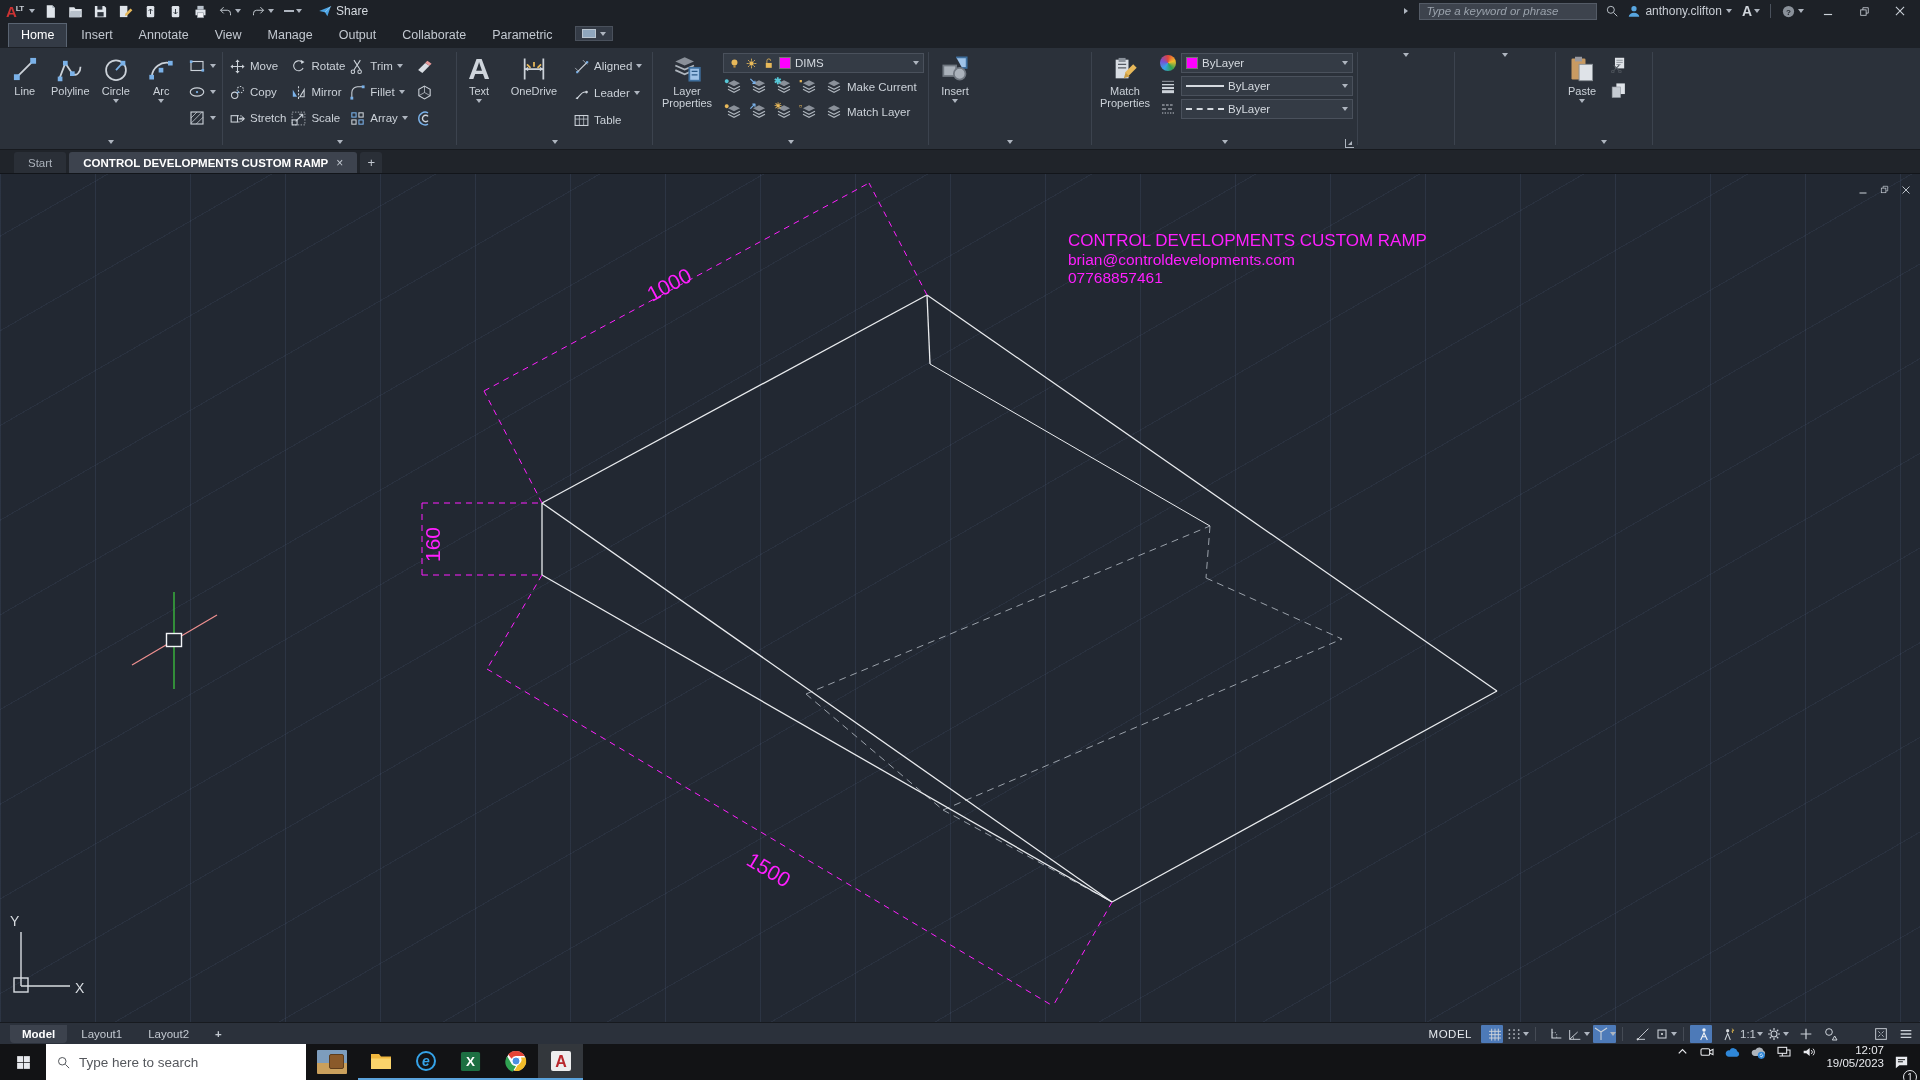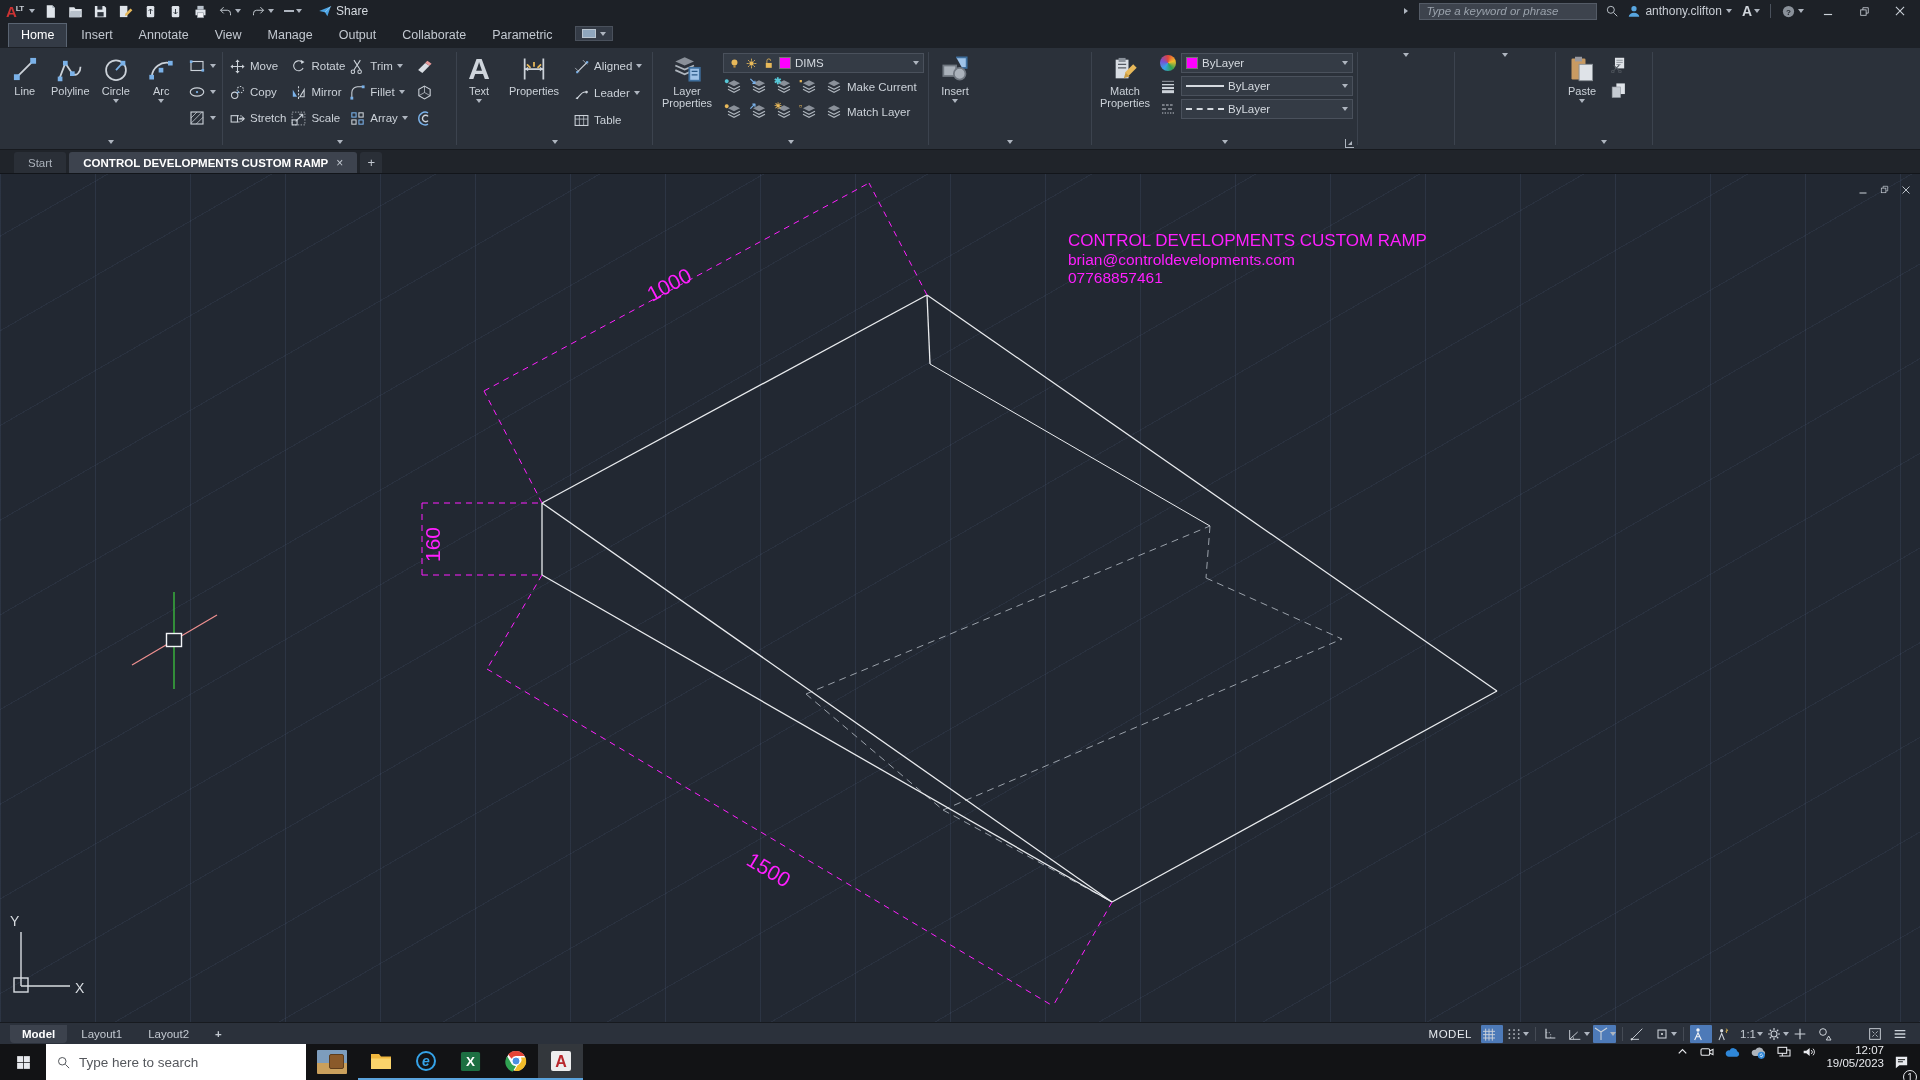--- a/index.html
+++ b/index.html
@@ -57,21 +57,21 @@
   .note{position:absolute;left:1068px;top:58px;color:#ff1fff;font-size:15.5px;line-height:18.5px;white-space:nowrap}
   .note .l1{font-size:17px}
   .vpctl{position:absolute;top:10px;right:8px;display:flex;gap:10px;color:#cfd3d9}
   .drawsvg{position:absolute;inset:0}
   
   .bottombar{height:22px;background:#2b313b;display:flex;align-items:center;border-top:1px solid #171a1f;font-size:11.5px;color:#c3c9d1}
   .ltabs{display:flex;align-items:center;height:100%;padding-left:10px;gap:2px}
   .ltab{padding:3px 12px;border-radius:0 0 4px 4px;background:transparent}
   .ltab.active{background:#3c424d;color:#fff;font-weight:bold}
   .status{margin-left:auto;display:flex;align-items:center;gap:3px;padding-right:6px;height:100%}
-  .stbtn{min-width:22px;height:18px;display:flex;align-items:center;justify-content:space-between;gap:1px;border-radius:1px}
+  .stbtn{min-width:22px;height:18px;display:flex;align-items:center;justify-content:flex-end;gap:1px;border-radius:1px}
   .stbtn.on{background:#4d7ab8}
   .stsep{width:1px;height:14px;background:#454b55;margin:0 3px}
   .model-badge{font-size:11.5px;letter-spacing:.5px;color:#e4e8ed;margin-right:6px}
   
   .taskbar{height:36px;background:#121315;display:flex;align-items:stretch;color:#e8eaee}
   .tkbtn{width:46px;display:flex;align-items:center;justify-content:center}
   .tksearch{width:260px;background:#fff;display:flex;align-items:center;gap:8px;padding:0 10px;color:#3c4043}
   .tksearch span{font-size:13.5px;color:#54575c}
   .apps{display:flex}
   .app{width:45px;display:flex;align-items:center;justify-content:center;border-bottom:2px solid transparent}
@@ -761,21 +761,21 @@
     <div class="pbody" style="gap:6px">
       <div class="bigbtn" style="width:36px">
           <span style="font-size:30px;line-height:28px;color:#cfd5dc;font-weight:bold">A</span>
           <span>Text</span>
           <span class="dd"></span>
         </div>
       <div class="bigbtn" style="width:62px">
           <svg class="ic" width="28" height="28">
             <use href="#i-dim"></use>
           </svg>
-          <span>Properties</span>
+          <span>OneDrive</span>
         </div>
       <div class="col" style="gap:1px">
         <span class="sb">
             <svg class="ic" width="17" height="17">
               <use href="#i-aligned"></use>
             </svg>
             <span>Aligned</span>
             <span class="dd"></span>
           </span>
         <span class="sb">

